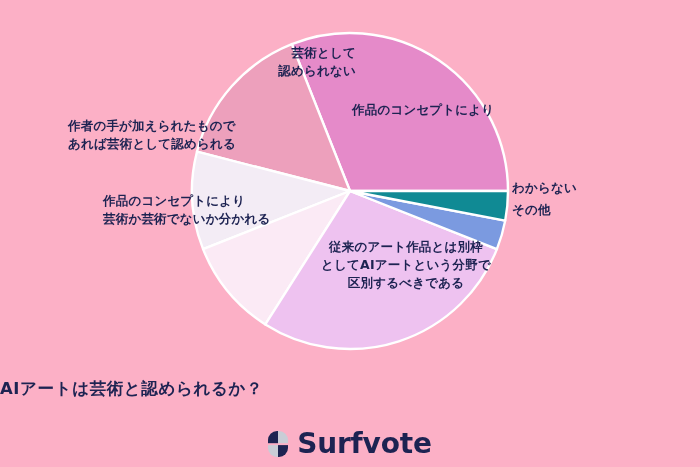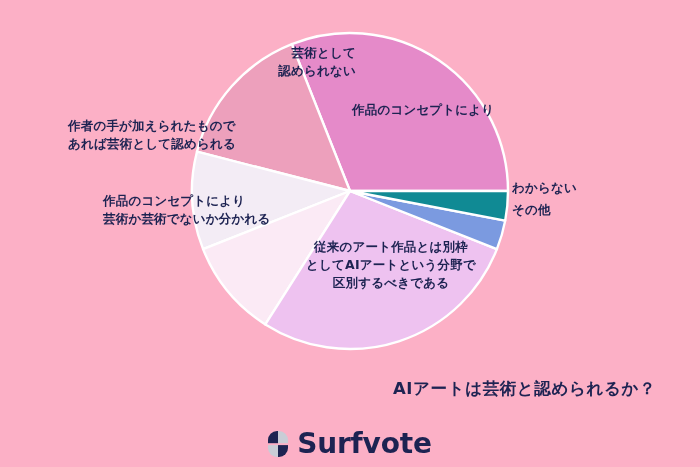--- a/index.html
+++ b/index.html
@@ -33,30 +33,30 @@
     font-size: 12.5px;
     line-height: 1.45;
     white-space: pre-line;
     letter-spacing: 0.2px;
   }
 
   #label-art-accepted     { left: 352px; top: 101px; text-align: left; }
   #label-art-not-accepted { left: 226px; top: 44px;  text-align: right; width: 130px; }
   #label-author-hand      { left: 68px;  top: 117px; text-align: left; }
   #label-concept          { left: 103px; top: 192px; text-align: left; }
-  #label-separate-genre   { left: 279px; top: 238px; text-align: center; width: 224px; }
+  #label-separate-genre   { left: 294px; top: 238px; text-align: center; width: 224px; }
   #label-dont-know        { left: 512px; top: 179px; text-align: right; }
   #label-other            { left: 512px; top: 201px; text-align: center; }
 
   #chart-title {
     position: absolute;
     left: 0;
     top: 378px;
     width: 656px;
-    text-align: right;
+    text-align: left;
     color: #1d2352;
     font-weight: 700;
     font-size: 16.5px;
     letter-spacing: 0.6px;
   }
 
   #brand {
     position: absolute;
     left: 0;
     top: 430px;

